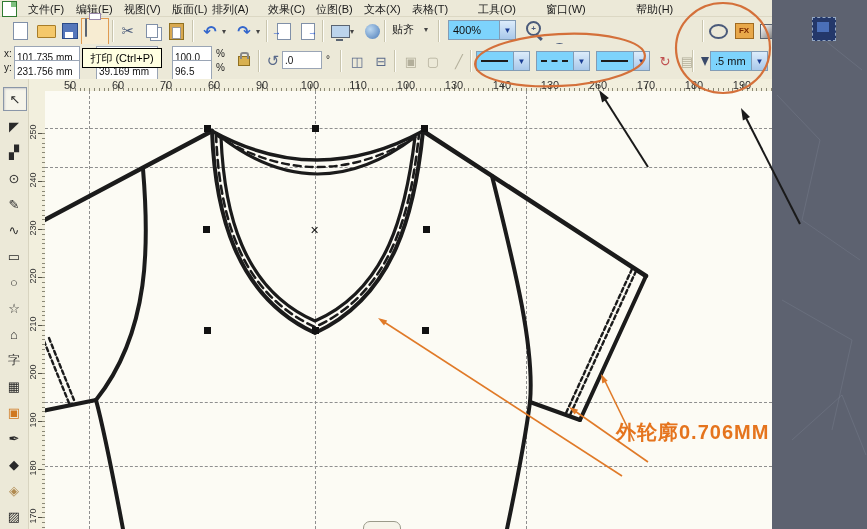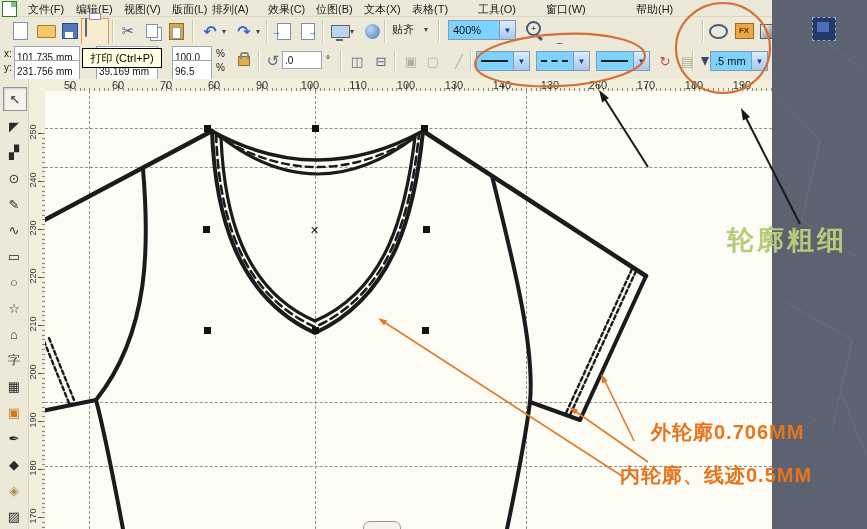--- a/index.html
+++ b/index.html
@@ -380,19 +380,17 @@
   <g stroke="#e07a28" stroke-width="1.6">
     <line x1="634" y1="441" x2="603" y2="377"></line>
     <line x1="648" y1="462" x2="572" y2="409"></line>
     <line x1="622" y1="476" x2="381" y2="320"></line>
   </g>
   <polygon points="601,374 607.7,380.8 602.3,383.4" fill="#e07a28"></polygon>
   <polygon points="569,407 578.1,409.7 574.7,414.6" fill="#e07a28"></polygon>
   <polygon points="378,318 387.2,320.4 384,325.4" fill="#e07a28"></polygon>
 </svg>
 
-<div class="ann-green" style="left:727px;top:222px">轮廓粗细</div>
-<div class="ann-orange" style="left:651px;top:419px">外轮廓0.706MM</div>
-<div class="ann-orange" style="left:620px;top:462px">内轮廓、线迹0.5MM</div>
+<div class="ann-orange" style="left:616px;top:419px">外轮廓0.706MM</div>
 
 <div id="tooltip">打印 (Ctrl+P)</div>
 
 </div>
 
 </body></html>

